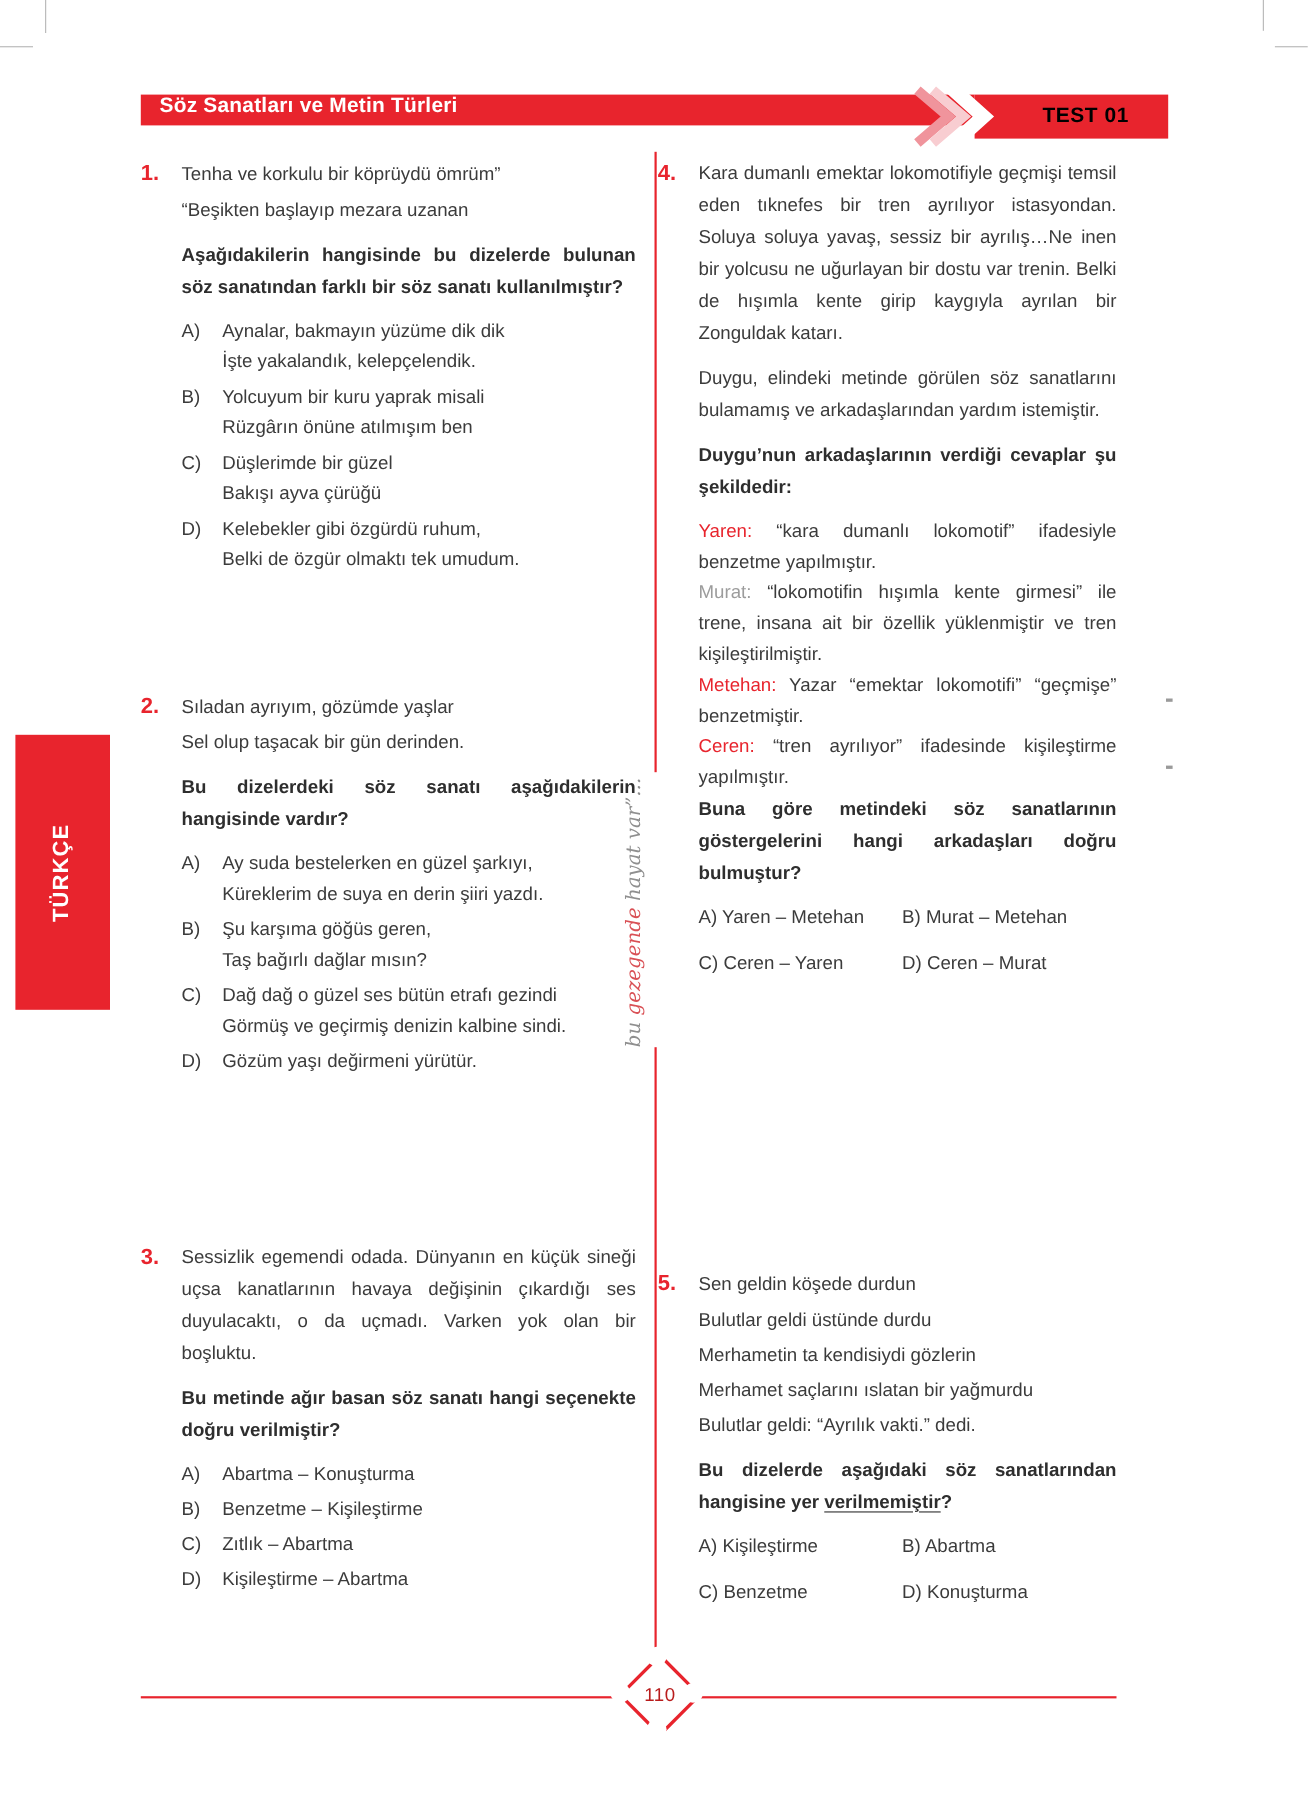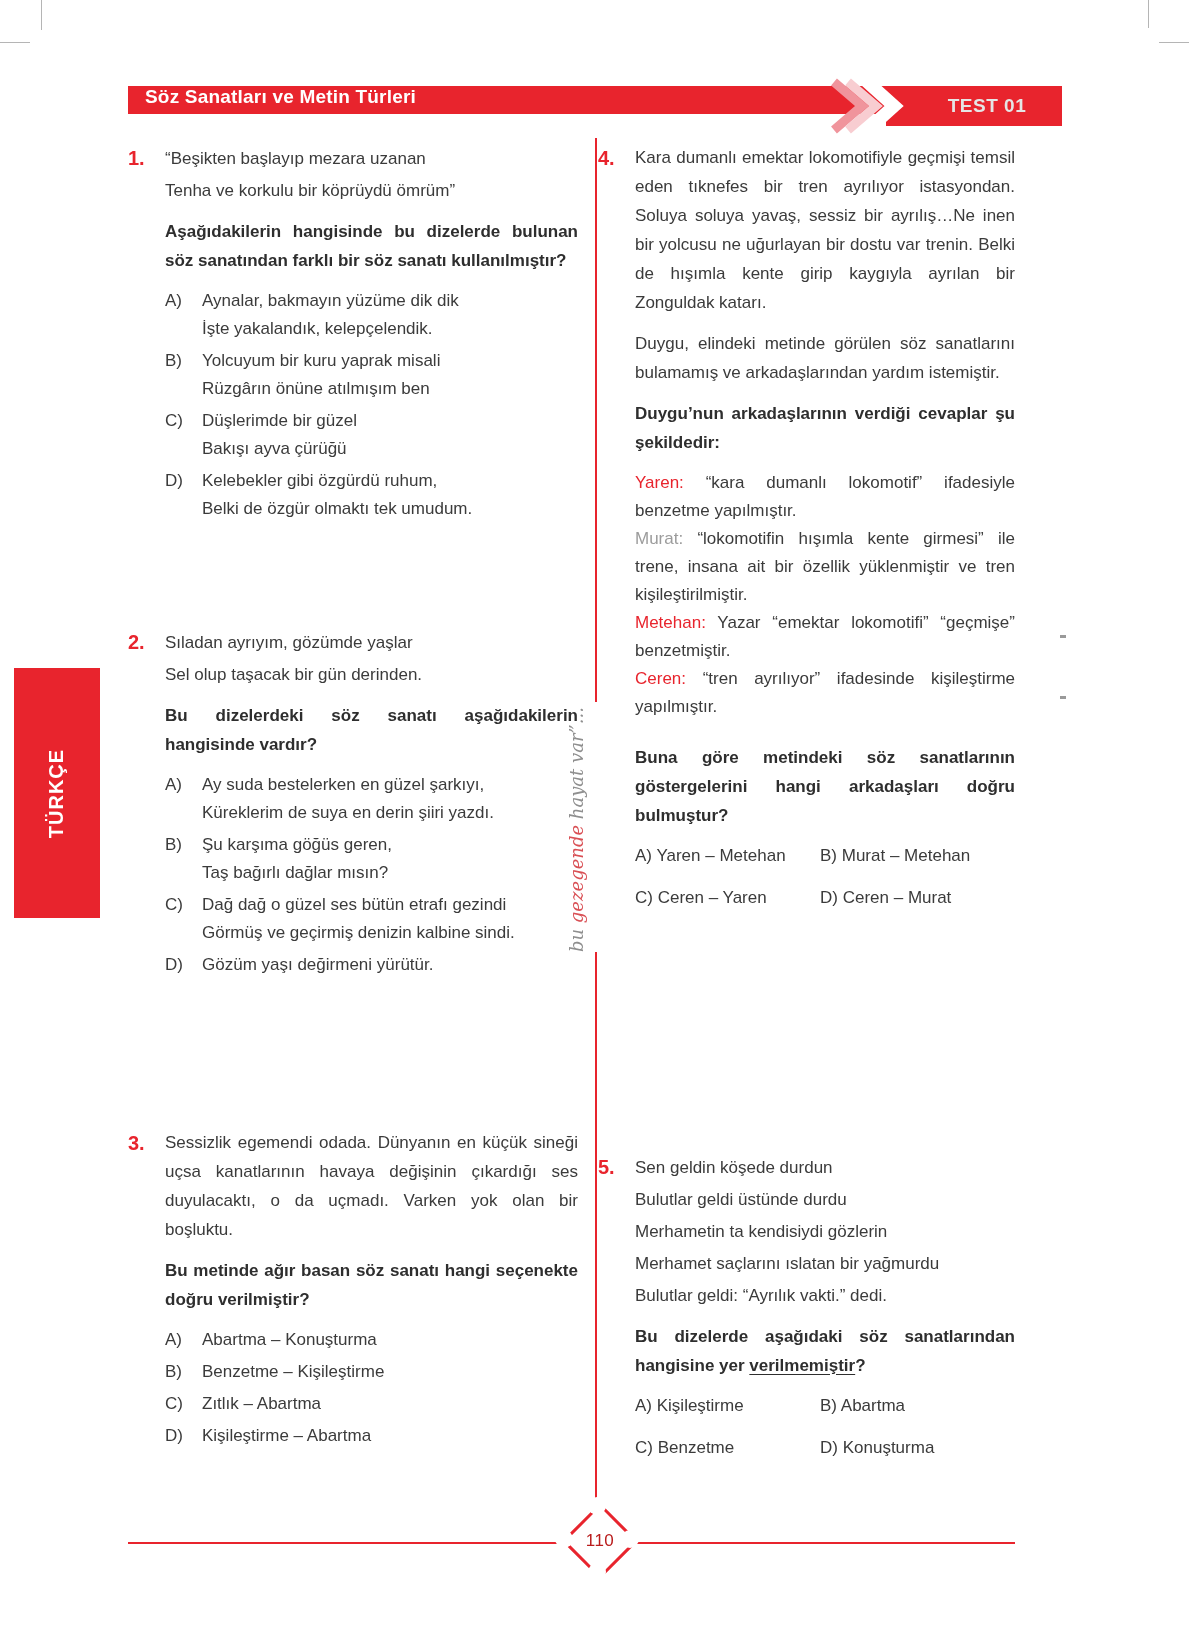--- a/index.html
+++ b/index.html
@@ -9,21 +9,21 @@
   .crop{position:absolute;background:#b5b5b5;}
   .crop.dash-v{width:1px;}
   .crop.dash-h{height:1px;}
   .edge-mark{position:absolute;width:6px;height:3px;background:#9a9a9a;}
   
   .topbar-left{position:absolute;left:128px;top:86px;width:758px;height:28px;background:#e8242d;
                display:flex;align-items:flex-start;}
   .topbar-left .title{color:#ffffff;font-weight:bold;font-size:19px;padding-left:17px;letter-spacing:.2px;}
   .topbar-right{position:absolute;left:886px;top:86px;width:176px;height:40px;background:#e8242d;
                 display:flex;align-items:center;justify-content:center;}
-  .topbar-right .badge{color:#e5e5e5;font-weight:bold;font-size:19px;letter-spacing:.5px;padding-left:26px;}
+  .topbar-right .badge{color:#000000;font-weight:bold;font-size:19px;letter-spacing:.5px;padding-left:26px;}
   .chev{position:absolute;left:800px;top:78px;}
   
   .sidebar{position:absolute;left:14px;top:668px;width:86px;height:250px;background:#e8242d;
            display:flex;align-items:center;justify-content:center;}
   .sidebar .vlabel{transform:rotate(-90deg);color:#ffffff;font-weight:bold;font-size:20px;letter-spacing:1px;white-space:nowrap;}
   
   .div-line{position:absolute;left:595px;width:2px;background:#e8242d;}
   .margin-note{position:absolute;left:566px;top:952px;width:252px;height:34px;
                transform:rotate(-90deg);transform-origin:0 0;
                font-family:"DejaVu Serif",serif;font-style:italic;font-size:18px;color:#8f8f8f;white-space:nowrap;}
@@ -39,21 +39,21 @@
   .prompt{margin:0 0 12px 0;font-weight:bold;color:#2e2e2e;text-align:justify;line-height:29px;}
   .prompt .ul{text-decoration:underline;text-underline-offset:3px;}
   .opts{margin-top:2px;}
   .opt{display:flex;margin-bottom:4px;line-height:28px;}
   .olabel{width:37px;flex-shrink:0;}
   .olines{flex:1;}
   .olines .oline{display:block;}
   .friend{margin:0;text-align:justify;line-height:28px;}
   .fname{color:#e8242d;}
   .fname.gray{color:#9c9c9c;}
-  .friends{margin:0 0 22px 0;}
+  .friends{margin:0 0 0 0;}
   .optgrid{display:grid;grid-template-columns:185px 1fr;row-gap:14px;line-height:28px;margin-top:4px;}
   
   .foot-line{position:absolute;left:128px;top:1542px;width:887px;height:2px;background:#e8242d;}
   .diamond{position:absolute;left:573px;top:1514px;width:48px;height:48px;background:#ffffff;
            border:3px solid #e8242d;border-radius:8px;transform:rotate(45deg);}
   .corner-mask{position:absolute;width:18px;height:18px;background:#ffffff;border-radius:50%;}
   .page-num{position:absolute;left:573px;top:1514px;width:54px;height:54px;display:flex;align-items:center;justify-content:center;
             font-size:17px;color:#b91c1c;letter-spacing:.5px;}
 </style>
 </head>
@@ -86,22 +86,22 @@
 
   <div class="div-line" style="top:138px;height:564px;"></div>
   <div class="margin-note"><span class="mn">bu </span><span class="hl">gezegende</span><span class="mn"> hayat var”...</span></div>
   <div class="div-line" style="top:952px;height:556px;"></div>
 
   <section class="q" style="left:128px;top:143px;width:450px;">
     <div class="qrow">
       <span class="qnum">1.</span>
       <div class="qcontent">
         <p class="stem">
+          <span class="sline">Tenha ve korkulu bir köprüydü ömrüm”</span>
           <span class="sline">“Beşikten başlayıp mezara uzanan</span>
-          <span class="sline">Tenha ve korkulu bir köprüydü ömrüm”</span>
         </p>
         <p class="prompt">Aşağıdakilerin hangisinde bu dizelerde bulunan söz sanatından farklı bir söz sanatı kullanılmıştır?</p>
         <div class="opts">
           <div class="opt">
             <span class="olabel">A)</span>
             <span class="olines">
                 <span class="oline">Aynalar, bakmayın yüzüme dik dik</span>
                 <span class="oline">İşte yakalandık, kelepçelendik.</span>
               </span>
           </div>

